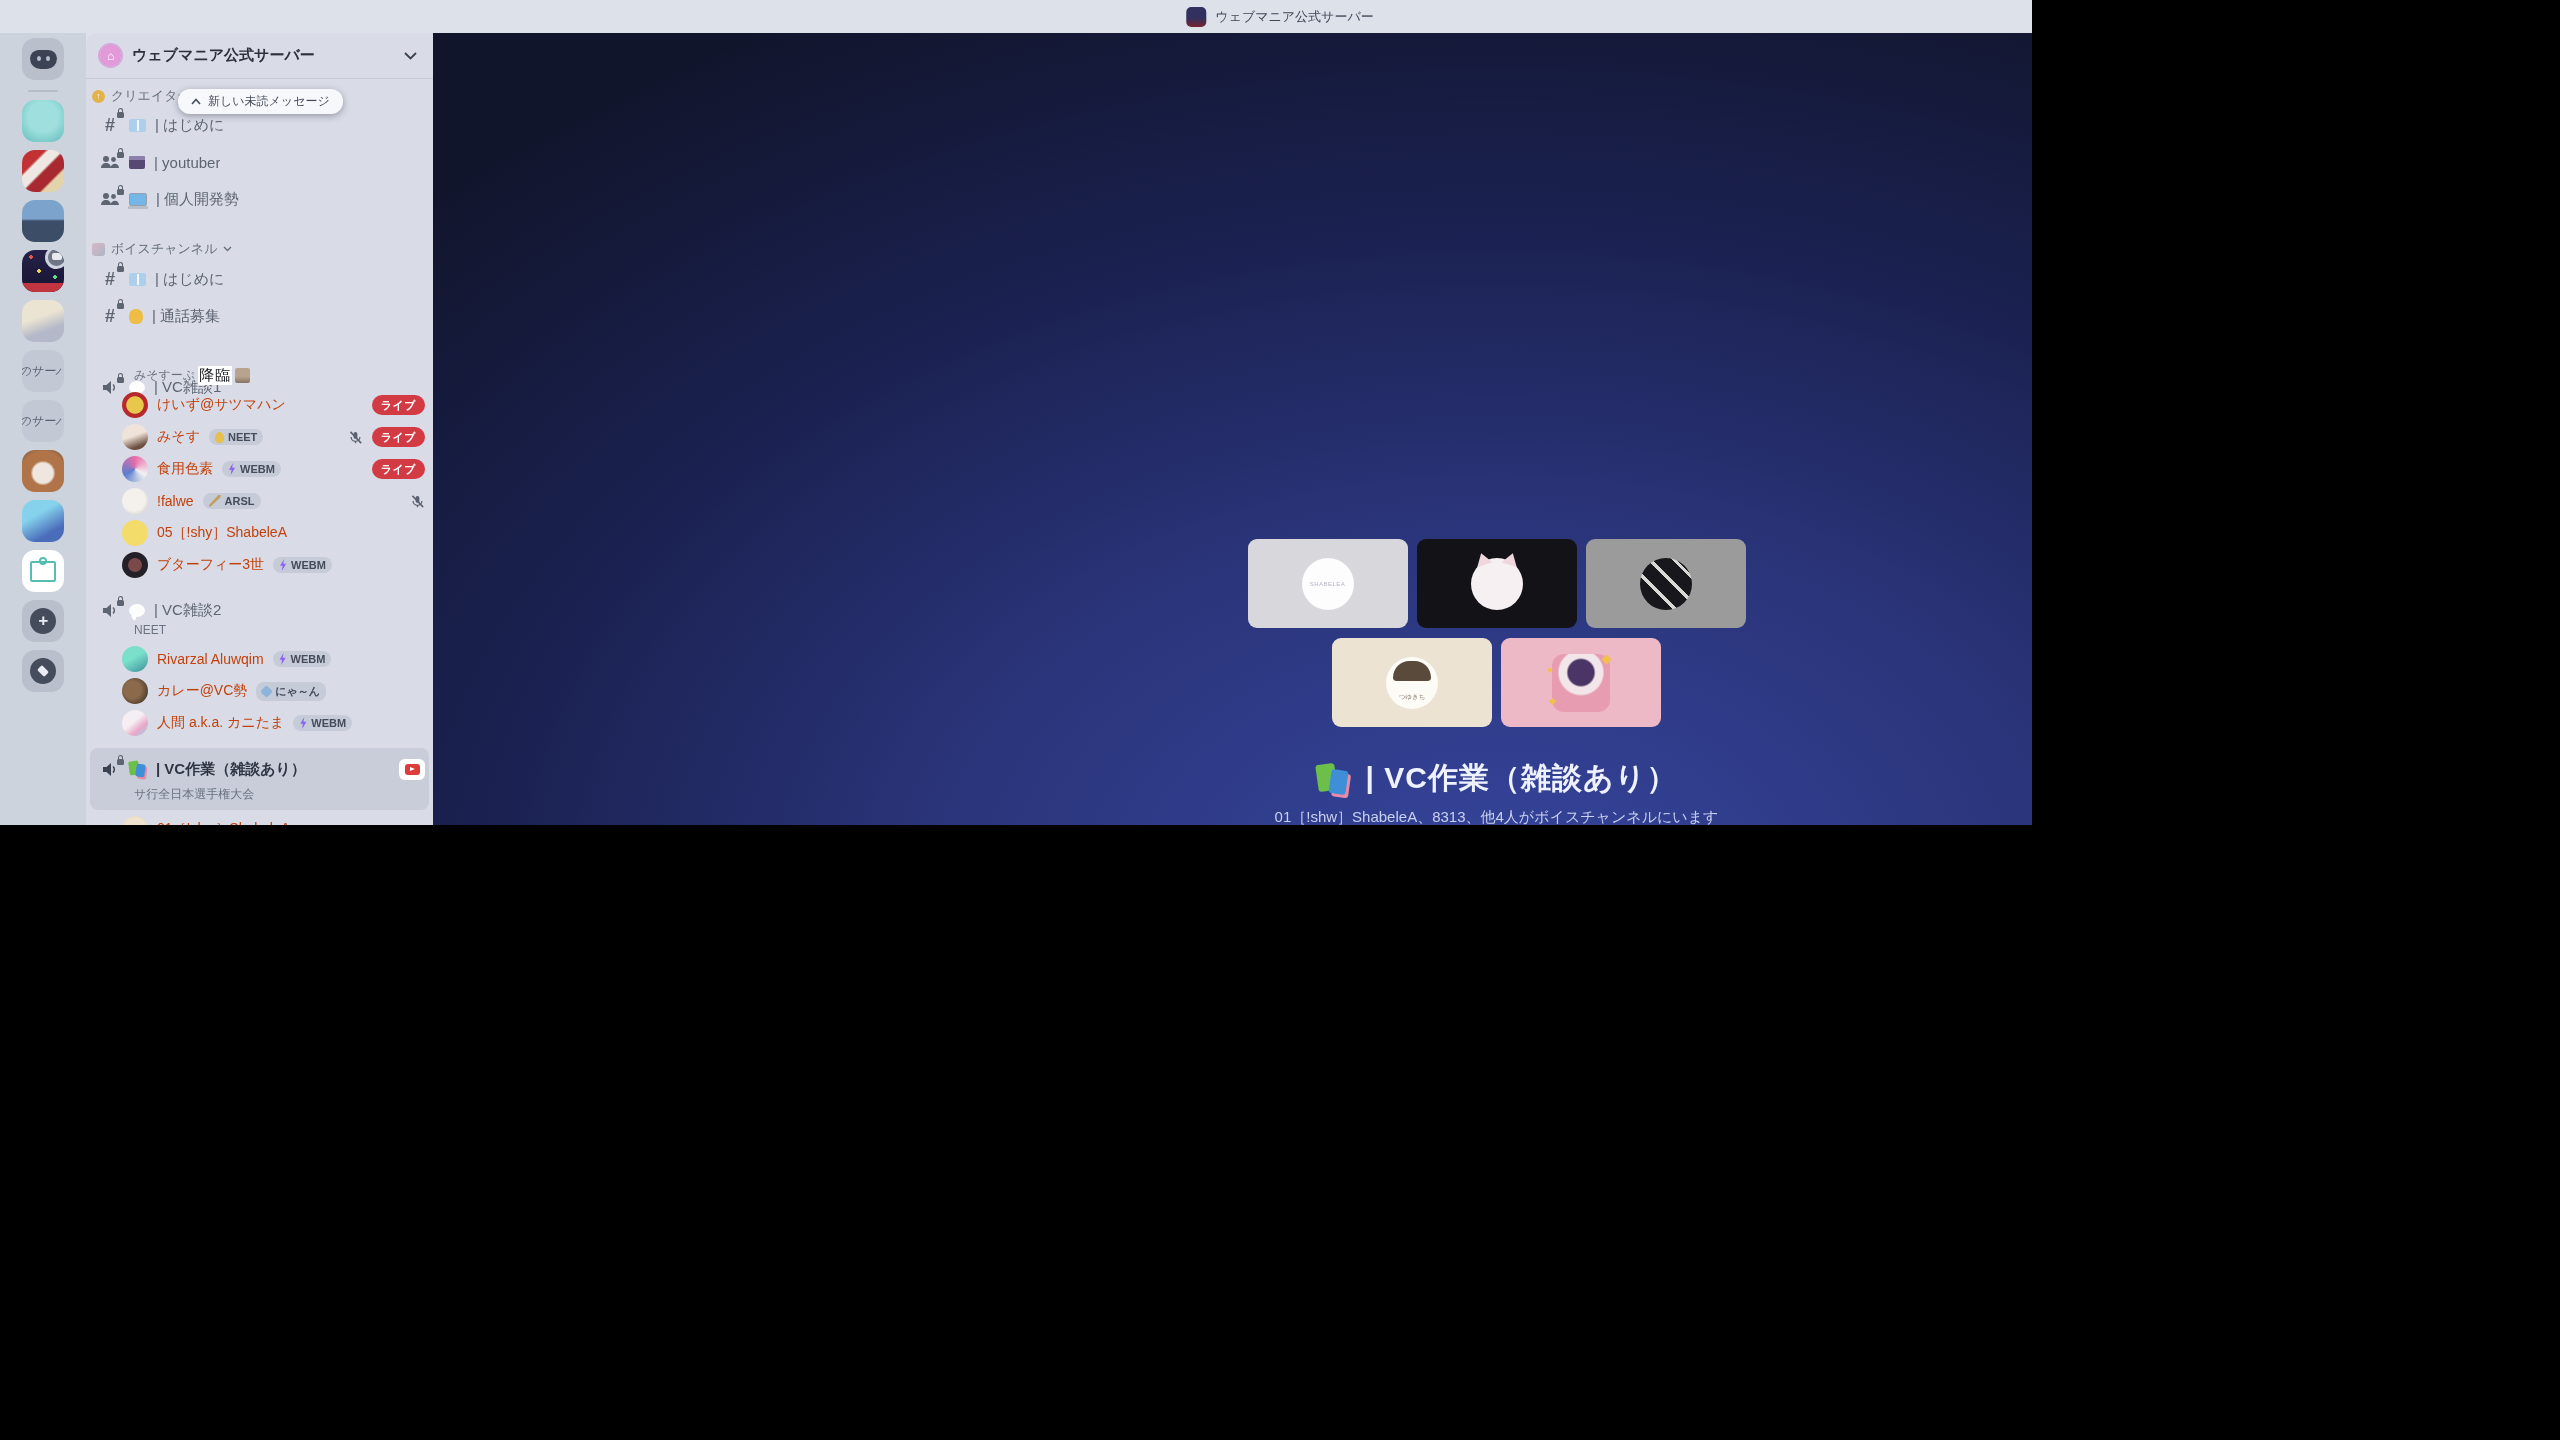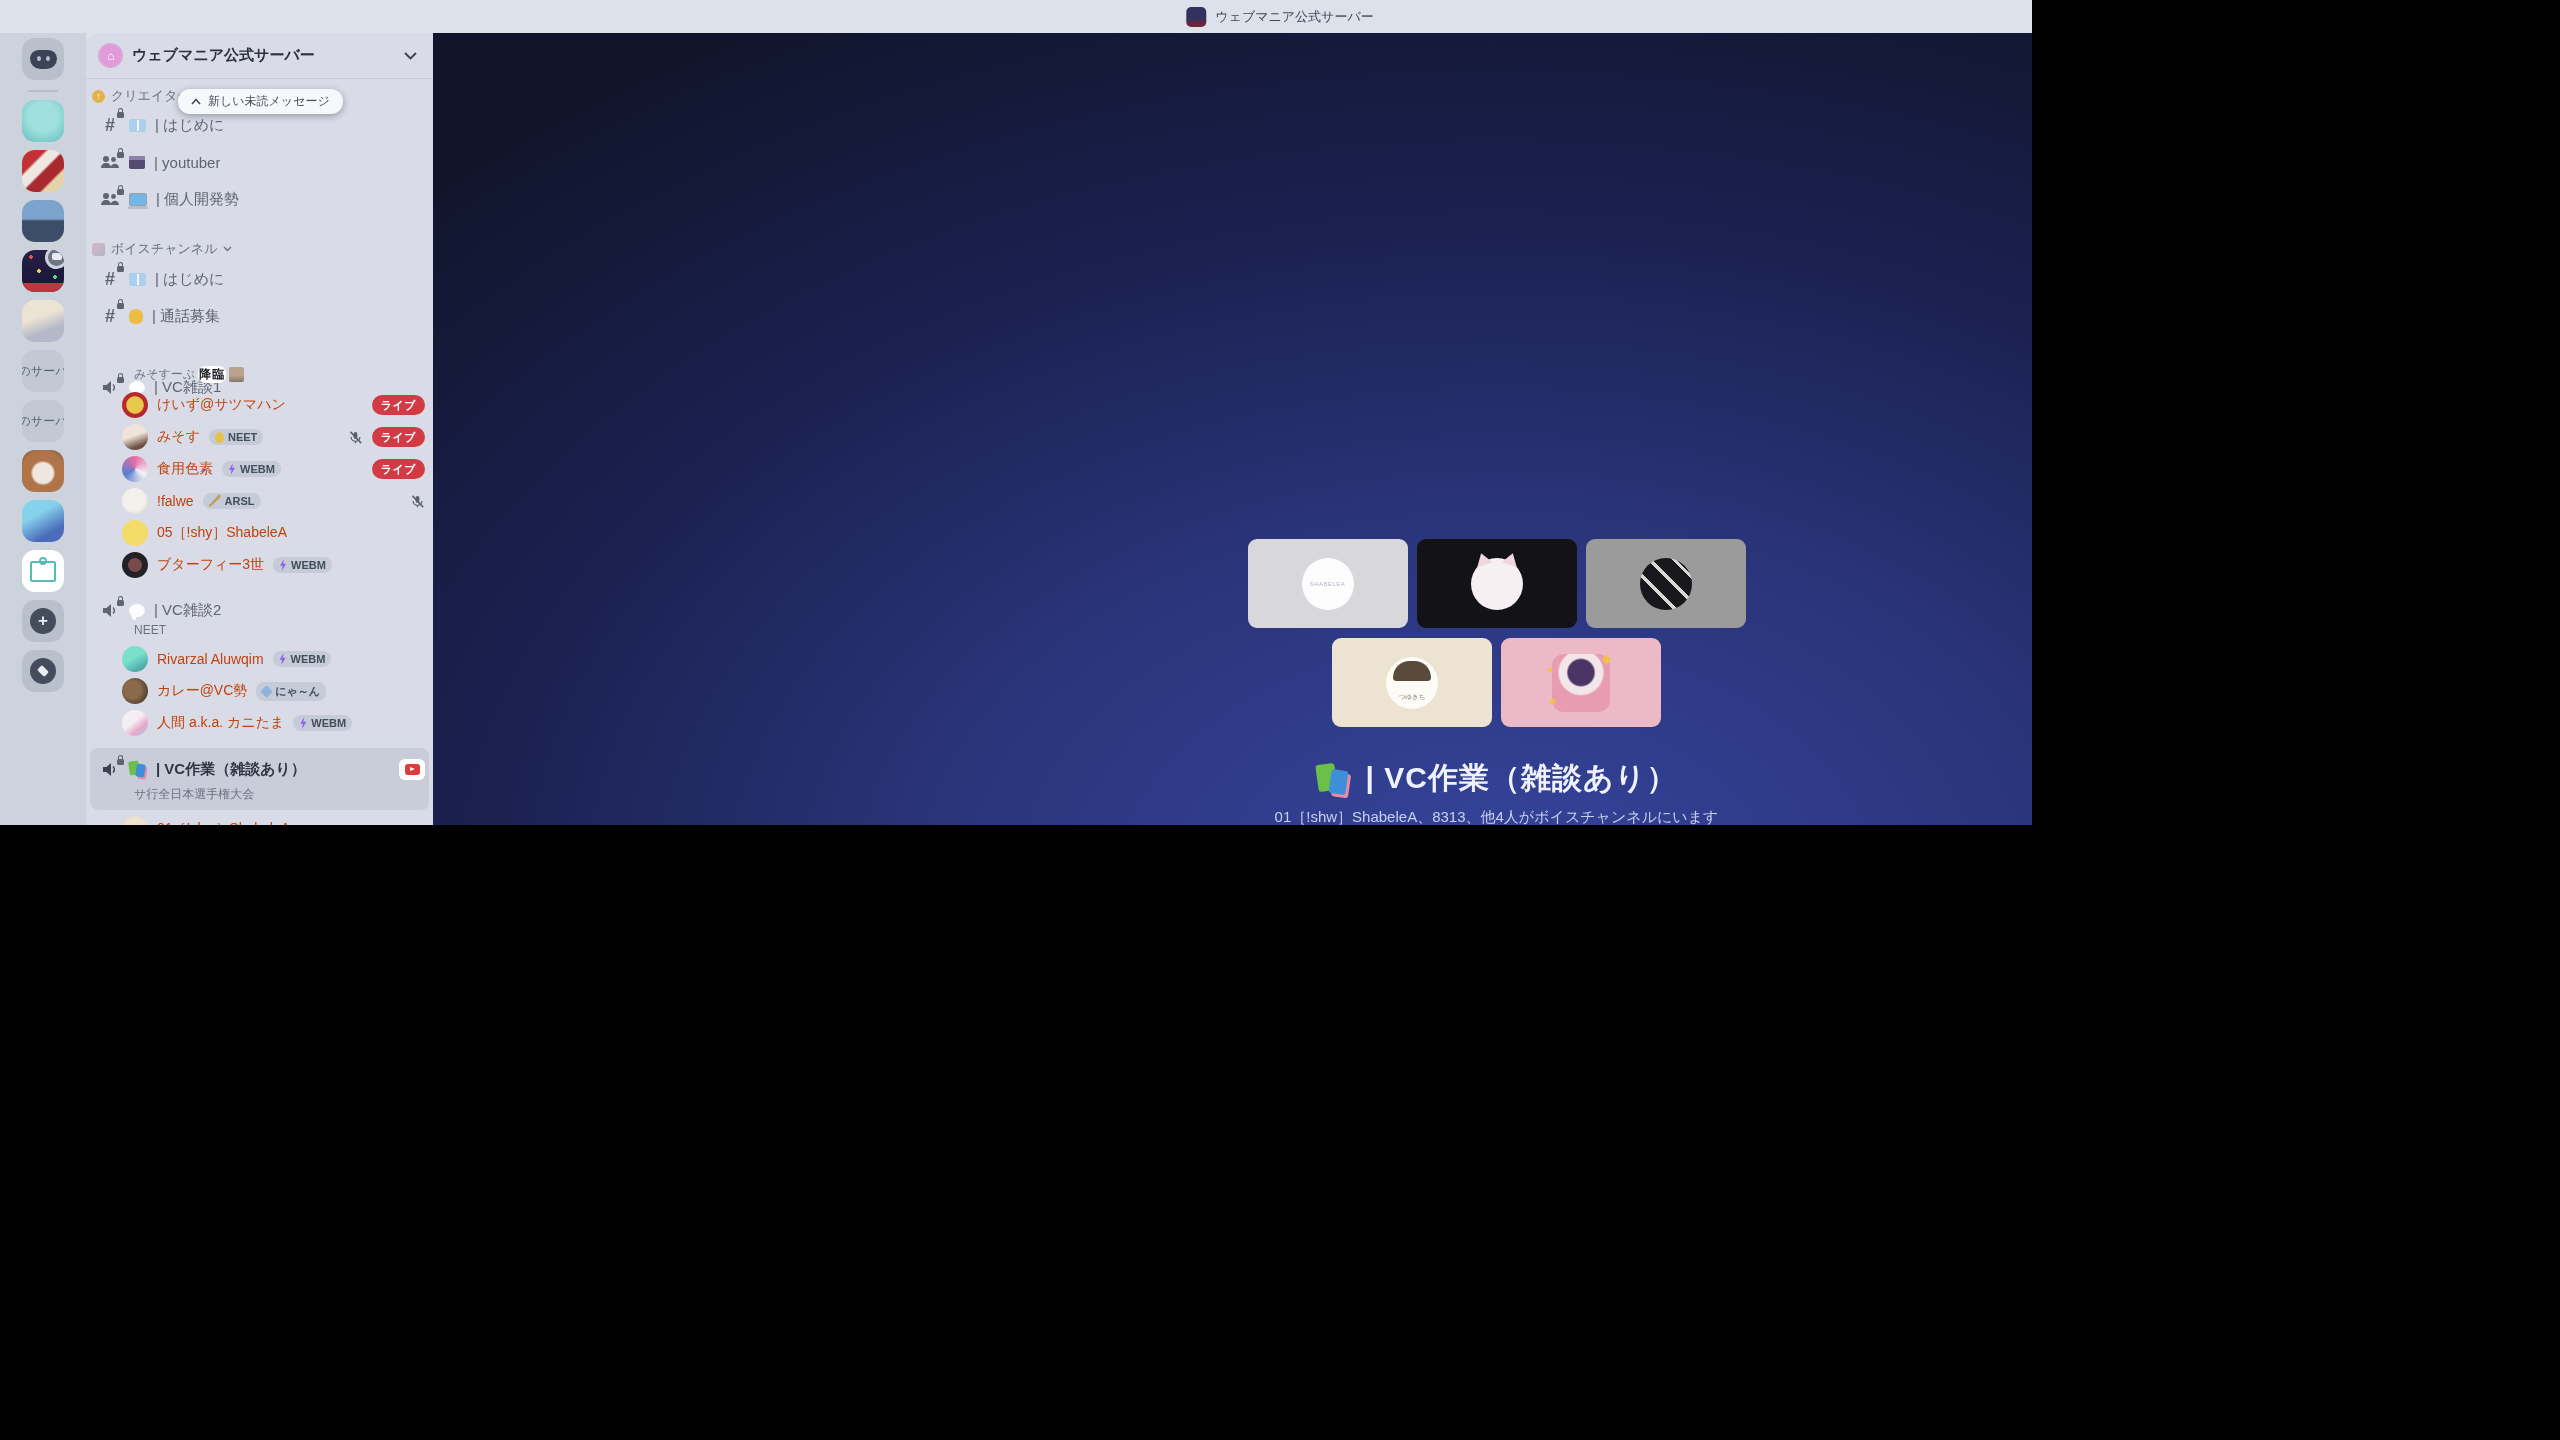--- a/index.html
+++ b/index.html
@@ -13,21 +13,21 @@
   .tb-title{font-size:13px;color:#3f4656;}
   .tb-right{position:absolute;right:14px;top:0;height:33px;display:flex;align-items:center;gap:24px;}
   .ic-inbox{position:relative;width:17px;height:15px;background:#4a5262;border-radius:4px;}
   .ic-inbox::after{content:"";position:absolute;left:3.5px;bottom:2px;width:10px;height:6px;background:#dde1ea;border-radius:0 0 2px 2px;}
   .ic-help{width:17px;height:17px;border-radius:50%;background:#4a5262;color:#dde1ea;font-size:11px;font-weight:bold;display:flex;align-items:center;justify-content:center;}
   .tb-div{width:1px;height:18px;background:#b9bfcb;}
   .wc{font-size:15px;color:#3f4654;line-height:1;display:flex;align-items:center;justify-content:center;width:18px;height:18px;}
 
   
   .rail{position:absolute;top:33px;left:0;width:86px;height:792px;background:#cdd3dd;display:flex;flex-direction:column;align-items:center;padding-top:5px;box-sizing:border-box;}
-  .ritem{position:relative;width:42px;height:42px;margin-bottom:8px;flex:none;border-radius:13px;}
+  .ritem{position:relative;width:42px;height:42px;margin-bottom:8px;flex:none;border-radius:13px;font-style:italic;}
   .rbtn{background:#b9c0cc;display:flex;align-items:center;justify-content:center;}
   .dlogo{position:relative;width:27px;height:19px;background:#3b4354;border-radius:9px 9px 11px 11px;}
   .dlogo::before,.dlogo::after{content:"";position:absolute;top:6px;width:4px;height:5px;border-radius:50%;background:#b9c0cc;}
   .dlogo::before{left:7px;}.dlogo::after{right:7px;}
   .rdiv{width:30px;height:2px;border-radius:1px;background:#b6bdc9;margin:2px 0 8px 0;flex:none;}
   .rav{overflow:hidden;}
   .rav-teal{background:radial-gradient(circle at 50% 40%,#9fe0de 0 45%,#63bdbb 100%);}
   .rav-red{background:linear-gradient(135deg,#c23134 0 28%,#efe7e2 32% 48%,#a82a30 52% 70%,#e3d3ac 74% 100%);}
   .rav-suit{background:linear-gradient(180deg,#7ba3cc 0 45%,#3c4d68 50% 100%);}
   .rav-webm{background:radial-gradient(circle 2px at 9px 7px,#e0564f 98%,transparent),radial-gradient(circle 2px at 31px 11px,#5aa2e8 98%,transparent),radial-gradient(circle 2px at 17px 21px,#ecd253 98%,transparent),radial-gradient(circle 2px at 33px 27px,#5ed98a 98%,transparent),linear-gradient(#262149,#171434);}
@@ -68,21 +68,21 @@
   .e-clap::after{content:"";position:absolute;left:0;top:0;width:16px;height:4px;background:#8d80ab;border-radius:2px 2px 0 0;}
   .e-pc{width:16px;height:11px;background:#74b6e8;border:1.5px solid #98a0ad;border-radius:2px;}
   .e-pc::after{content:"";position:absolute;left:-2px;bottom:-4px;width:20px;height:3px;background:#b8bec8;border-radius:1px;}
   .e-hand{width:14px;height:15px;background:#eebd46;border-radius:45% 45% 40% 40%;}
   .e-bub{width:16px;height:13px;background:#fdfdfd;border-radius:50%;}
   .e-bub::after{content:"";position:absolute;left:2px;bottom:-3px;width:5px;height:5px;background:#fdfdfd;border-radius:0 0 0 5px;transform:rotate(15deg);}
   .e-books{width:18px;height:16px;}
   .e-books::before{content:"";position:absolute;left:0;top:0;width:10px;height:14px;background:#6cc04a;border-radius:2px;transform:rotate(-8deg);}
   .e-books::after{content:"";position:absolute;left:7px;top:3px;width:9px;height:13px;background:#3f8fd8;border-radius:2px;transform:rotate(8deg);box-shadow:2px 2px 0 #e88aa8;}
   .vstatus{position:absolute;left:48px;right:8px;font-size:12px;color:#6a7280;display:flex;align-items:center;gap:3px;white-space:nowrap;overflow:hidden;}
-  .kourin{background:#fdfdfd;color:#17181c;font-weight:bold;font-size:12px;padding:0 1px;letter-spacing:1px;border-radius:7px;}
+  .kourin{background:#fdfdfd;color:#17181c;font-weight:normal;font-size:15px;padding:0 1px;letter-spacing:1px;border-radius:1px;}
   .face-emj{width:15px;height:15px;border-radius:2px;background:linear-gradient(180deg,#b8a48e 0 55%,#857564 100%);flex:none;}
   .mrow{position:absolute;left:36px;right:8px;height:28px;display:flex;align-items:center;gap:9px;}
   .av{width:26px;height:26px;border-radius:50%;flex:none;}
   .mname{font-size:14px;color:#c2410c;white-space:nowrap;overflow:hidden;}
   .rbadge{display:flex;align-items:center;gap:4px;background:#c6cbd8;border-radius:8px;padding:2px 6px;font-size:11px;font-weight:bold;color:#454c5a;flex:none;}
   .b-gold{width:9px;height:11px;background:#e5c04a;border-radius:50% 50% 45% 45%/60% 60% 40% 40%;}
   .b-bolt{width:8px;height:12px;background:#8a63f2;clip-path:polygon(62% 0,12% 56%,44% 56%,34% 100%,88% 40%,52% 40%);}
   .b-sword{width:12px;height:12px;background:#c2a05c;clip-path:polygon(0 88%,12% 100%,100% 18%,100% 0,82% 0);}
   .b-gem{width:9px;height:9px;background:#8fb4dc;border-radius:2px;transform:rotate(45deg);}
   .mspacer{flex:1;}

